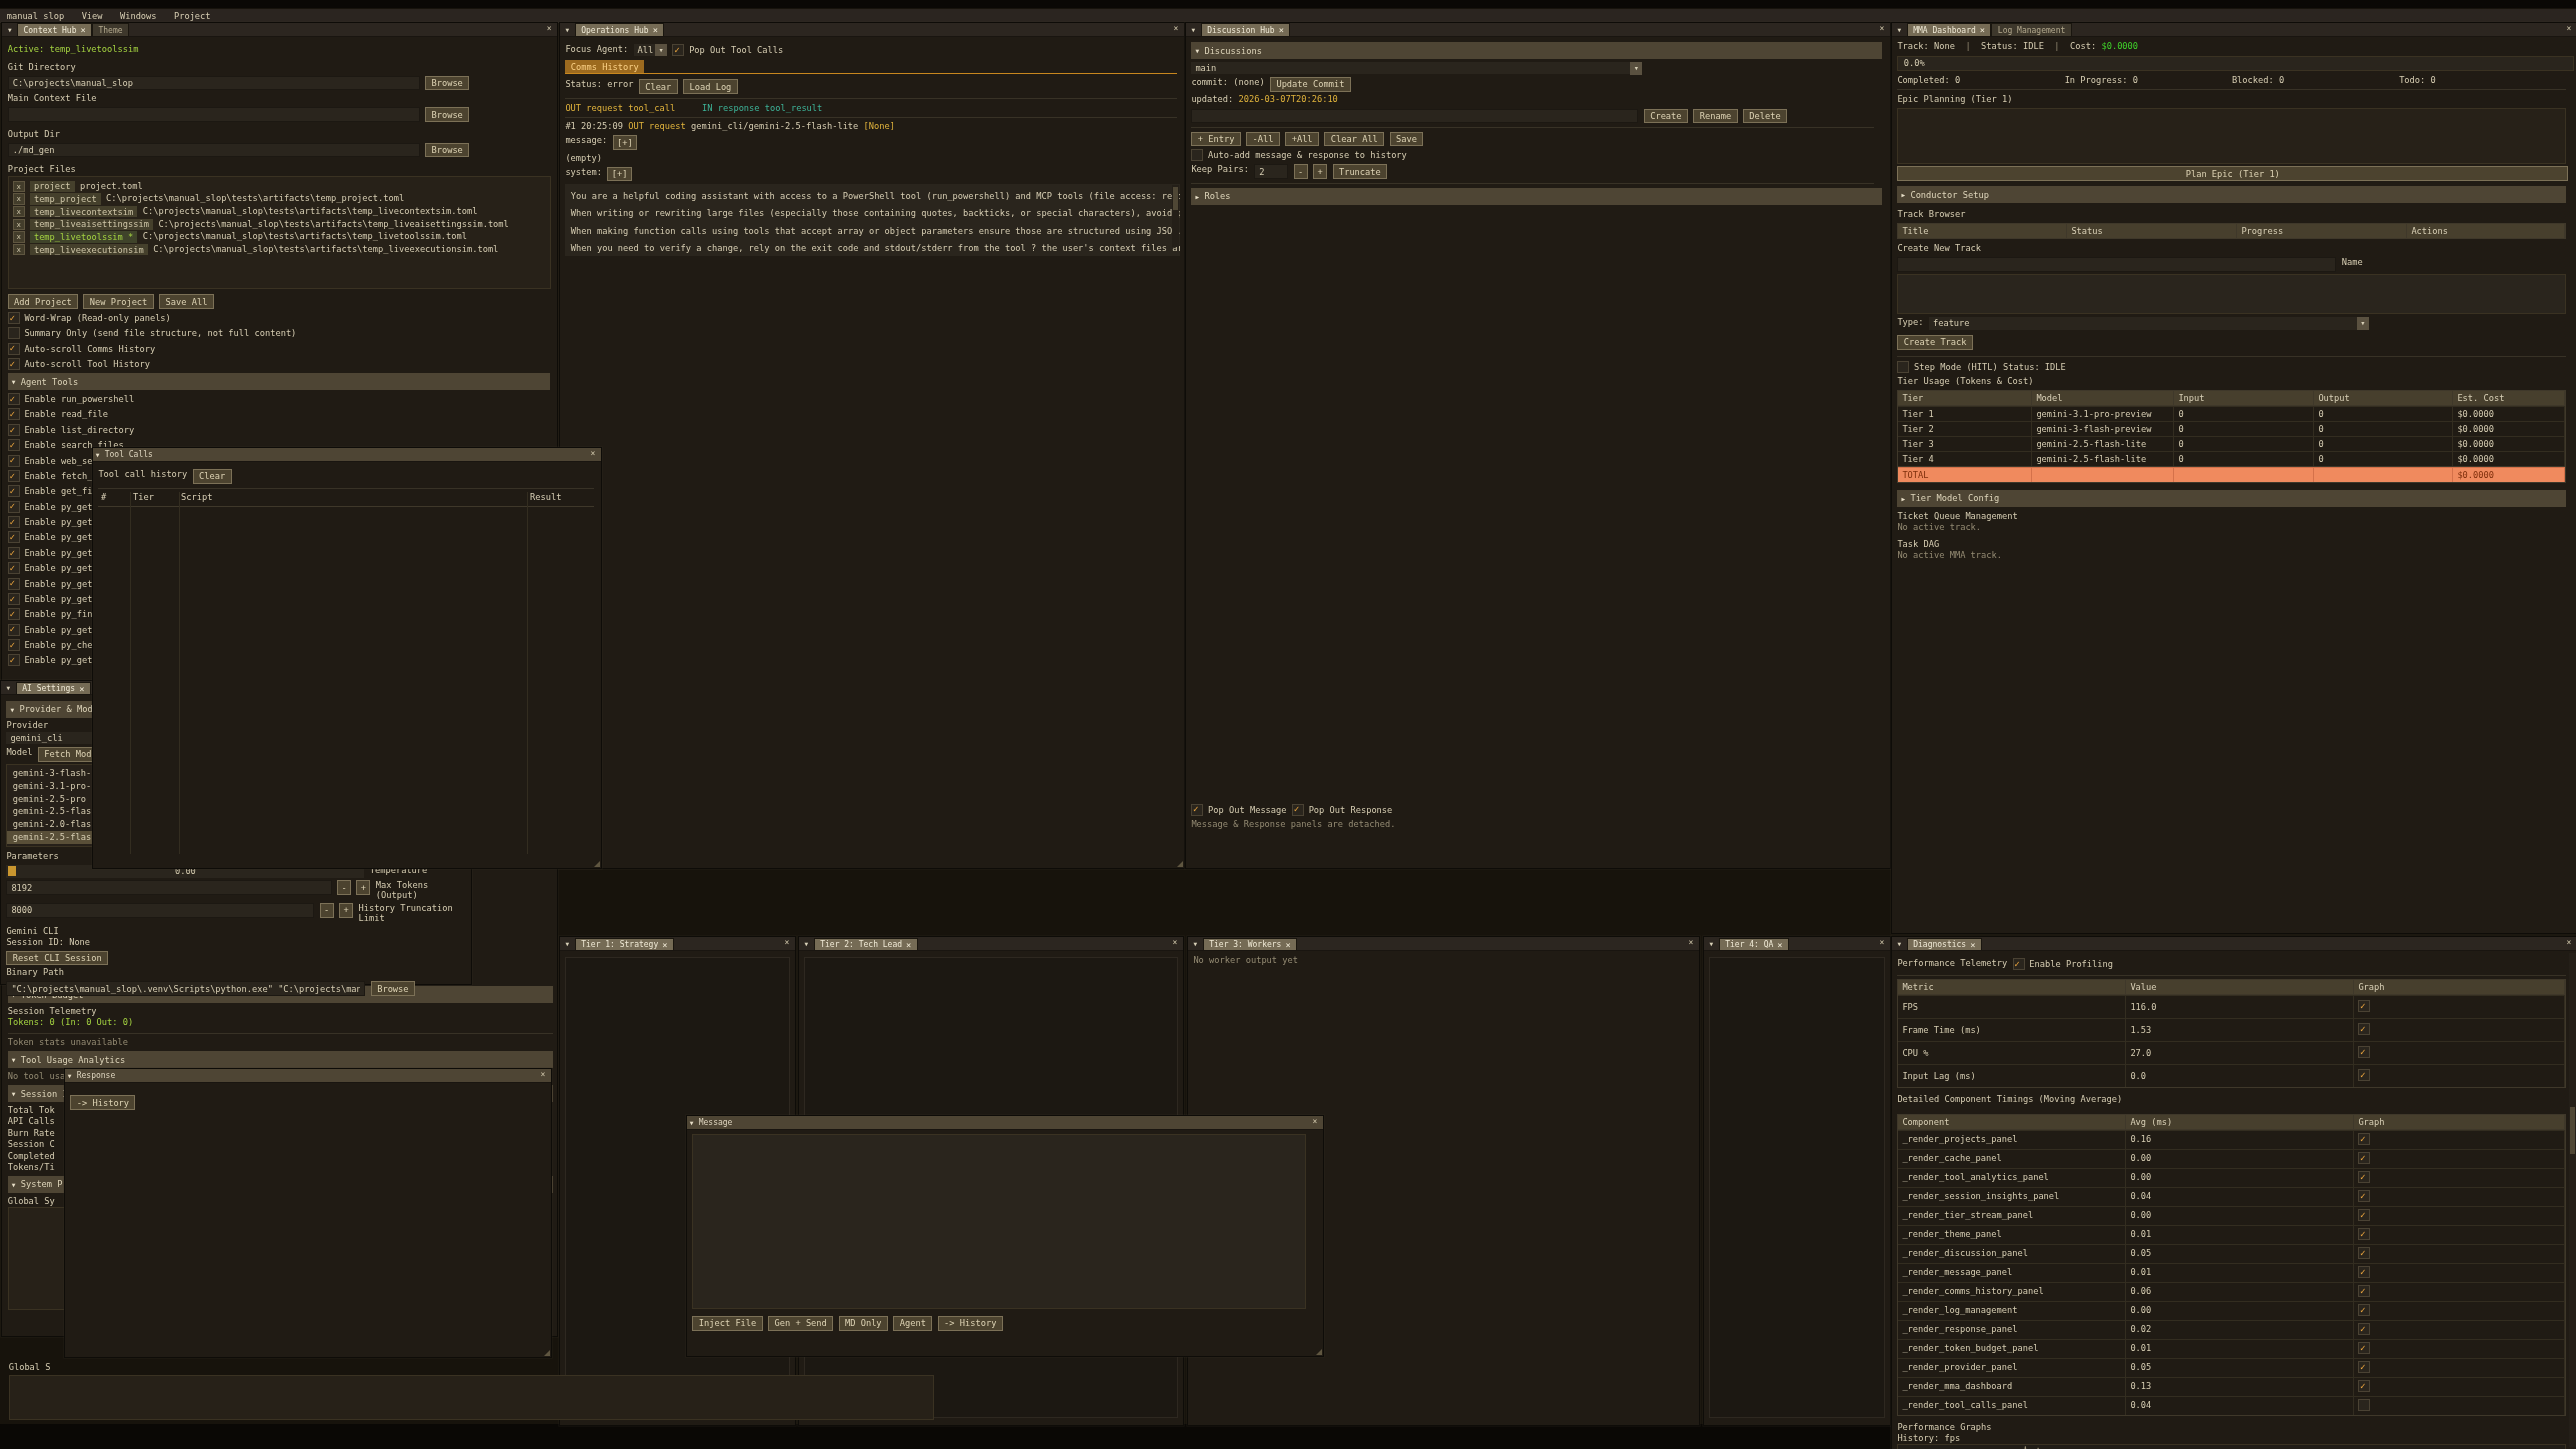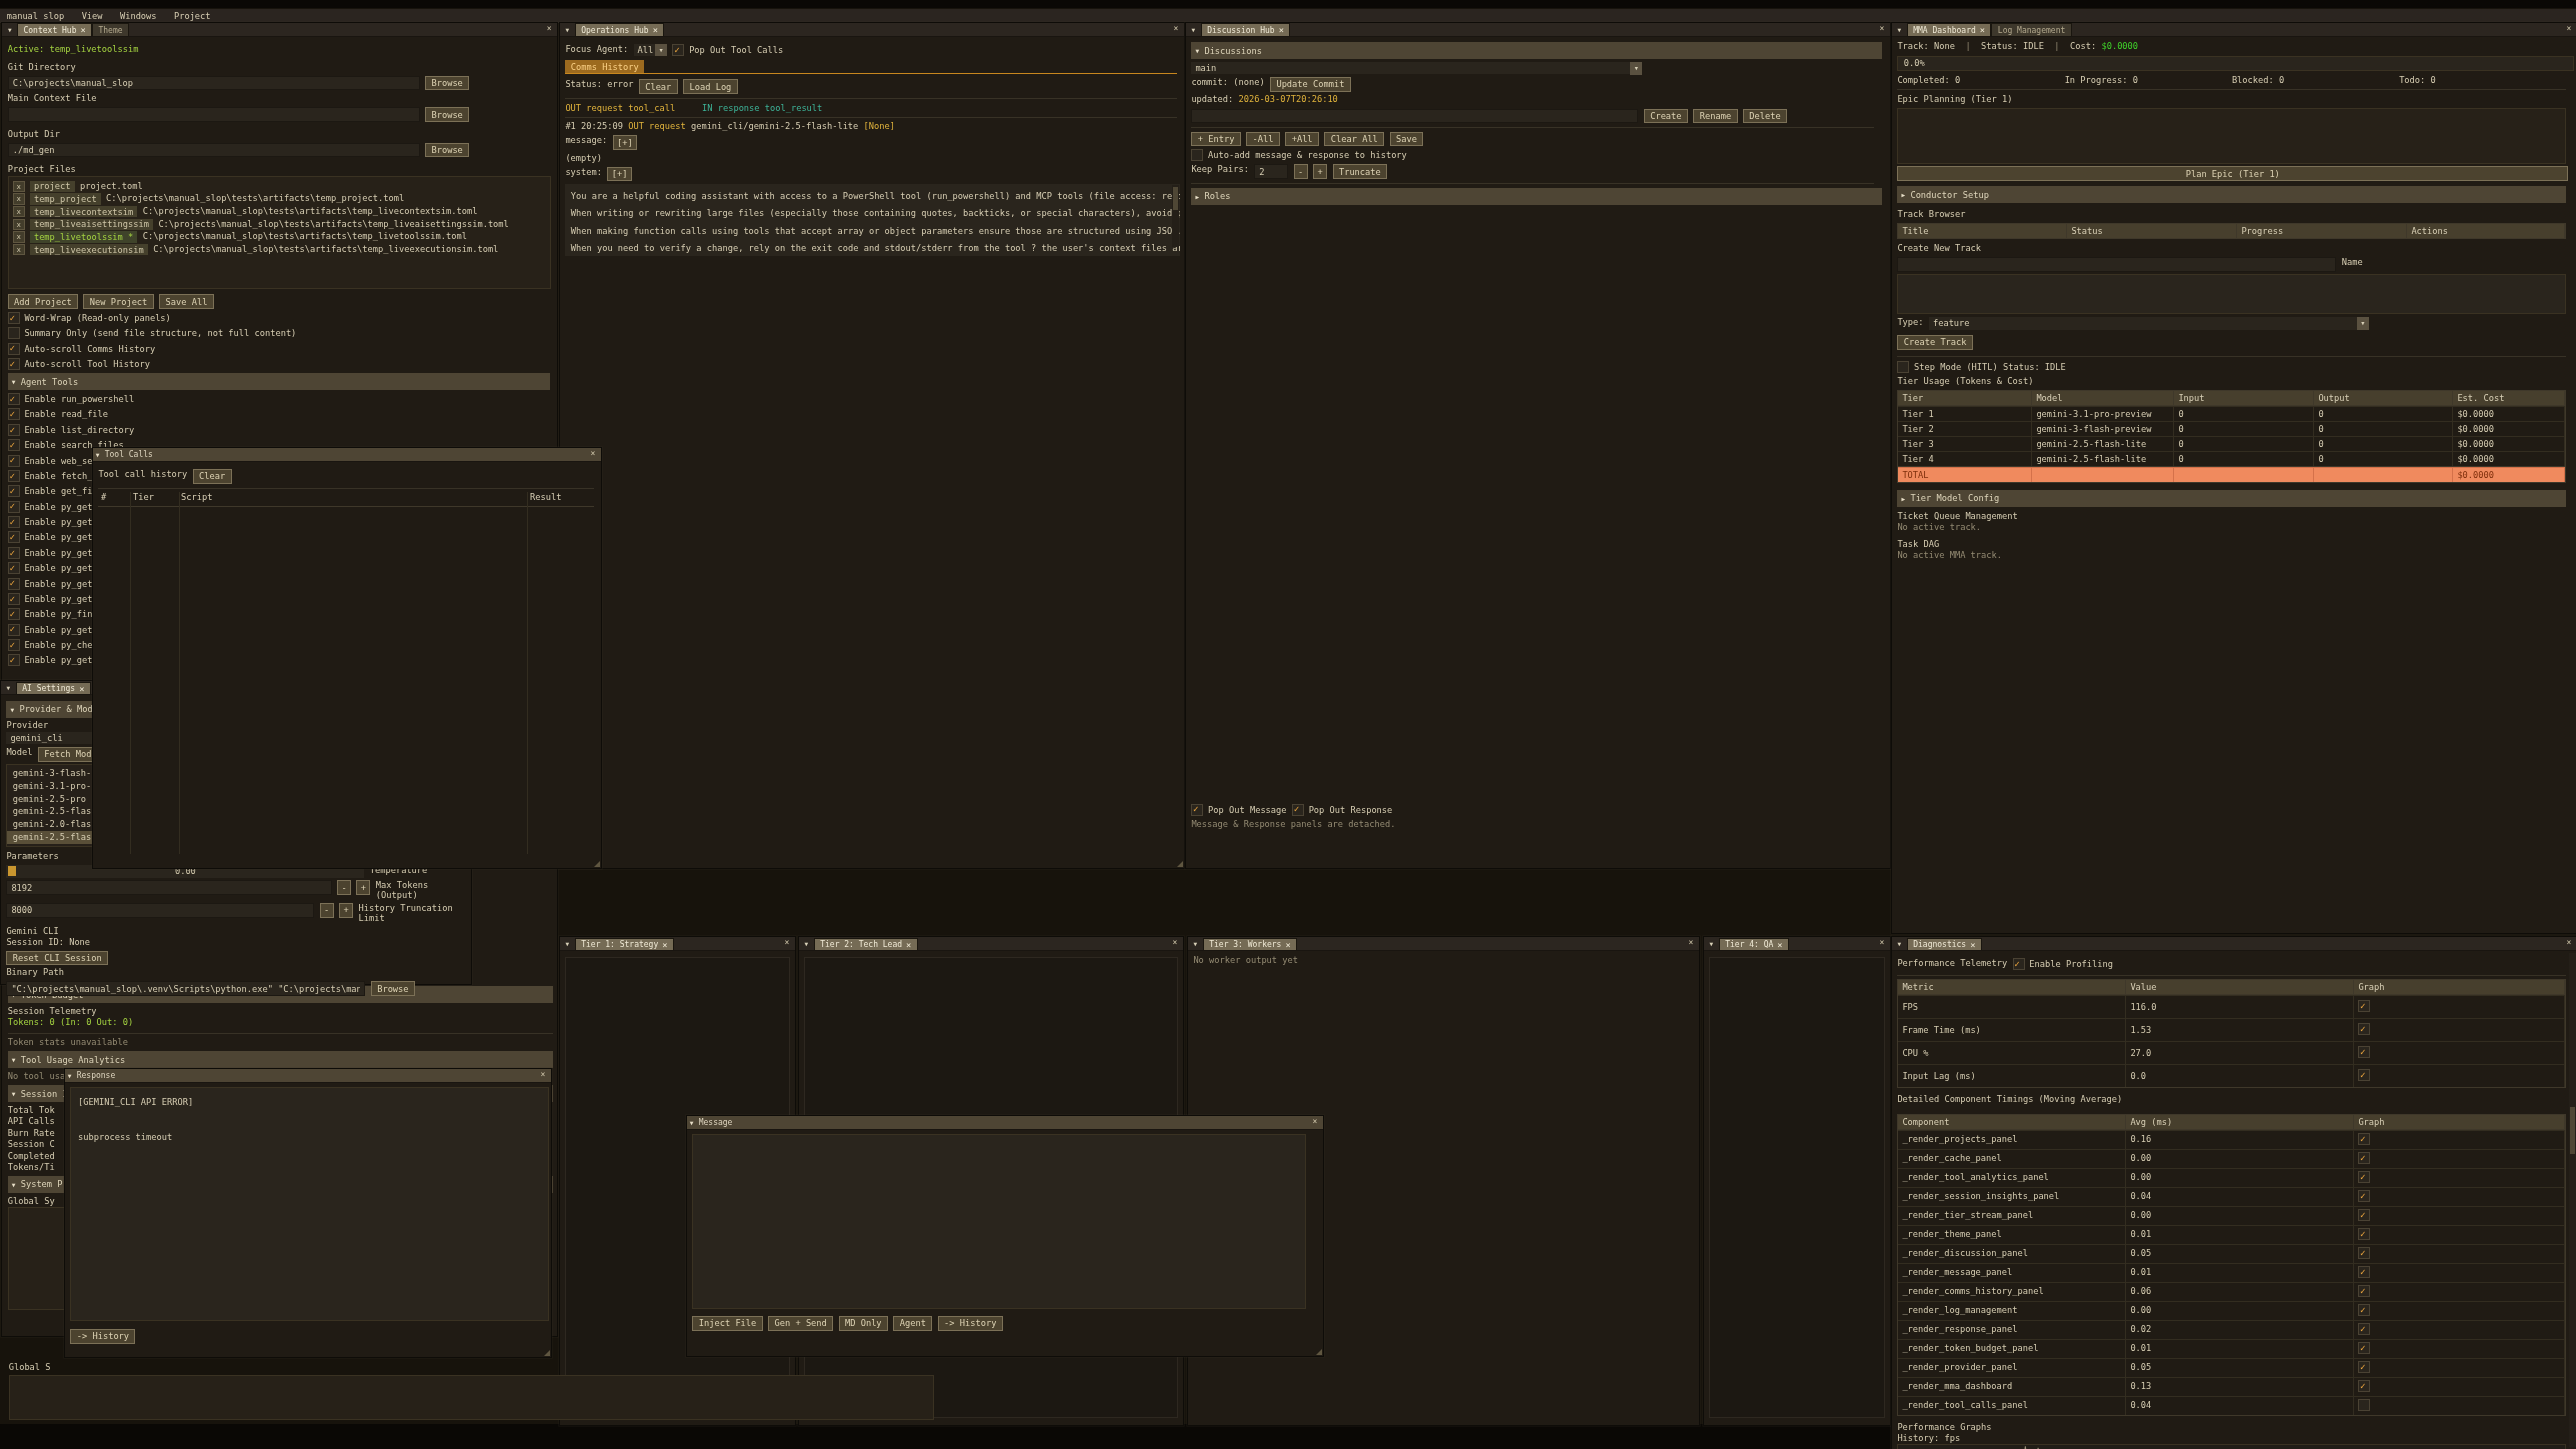--- a/index.html
+++ b/index.html
@@ -834,25 +834,20 @@
 
 <div class="win" style="left:64px;top:1068px;width:486px;height:288px;z-index:6;">
   <div class="tabbar" style="background:#4e4534;">
     <div class="tbtitle">
         <span style="font-size:6px;color:#e8dfc8">▼</span>
         <span>Response</span>
       </div>
     <div class="winx">×</div>
   </div>
   <div class="body">
-    <div class="frame" style="width:463px;height:221px;background:#2a251d;padding:5.4px 6.7px;">
-      <div class="lbl" style="line-height:17.4px">[GEMINI_CLI API ERROR]</div>
-      <div class="lbl" style="line-height:17.4px">&nbsp;</div>
-      <div class="lbl" style="line-height:17.4px">subprocess timeout</div>
-    </div>
     <div class="btn" style="display:inline-block;margin-top:8px">-&gt; History</div>
   </div>
   <div class="grip"></div>
 </div>
 
 <div class="win" style="left:686px;top:1115px;width:636px;height:240px;z-index:6;">
   <div class="tabbar" style="background:#4e4534;">
     <div class="tbtitle">
         <span style="font-size:6px;color:#e8dfc8">▼</span>
         <span>Message</span>

